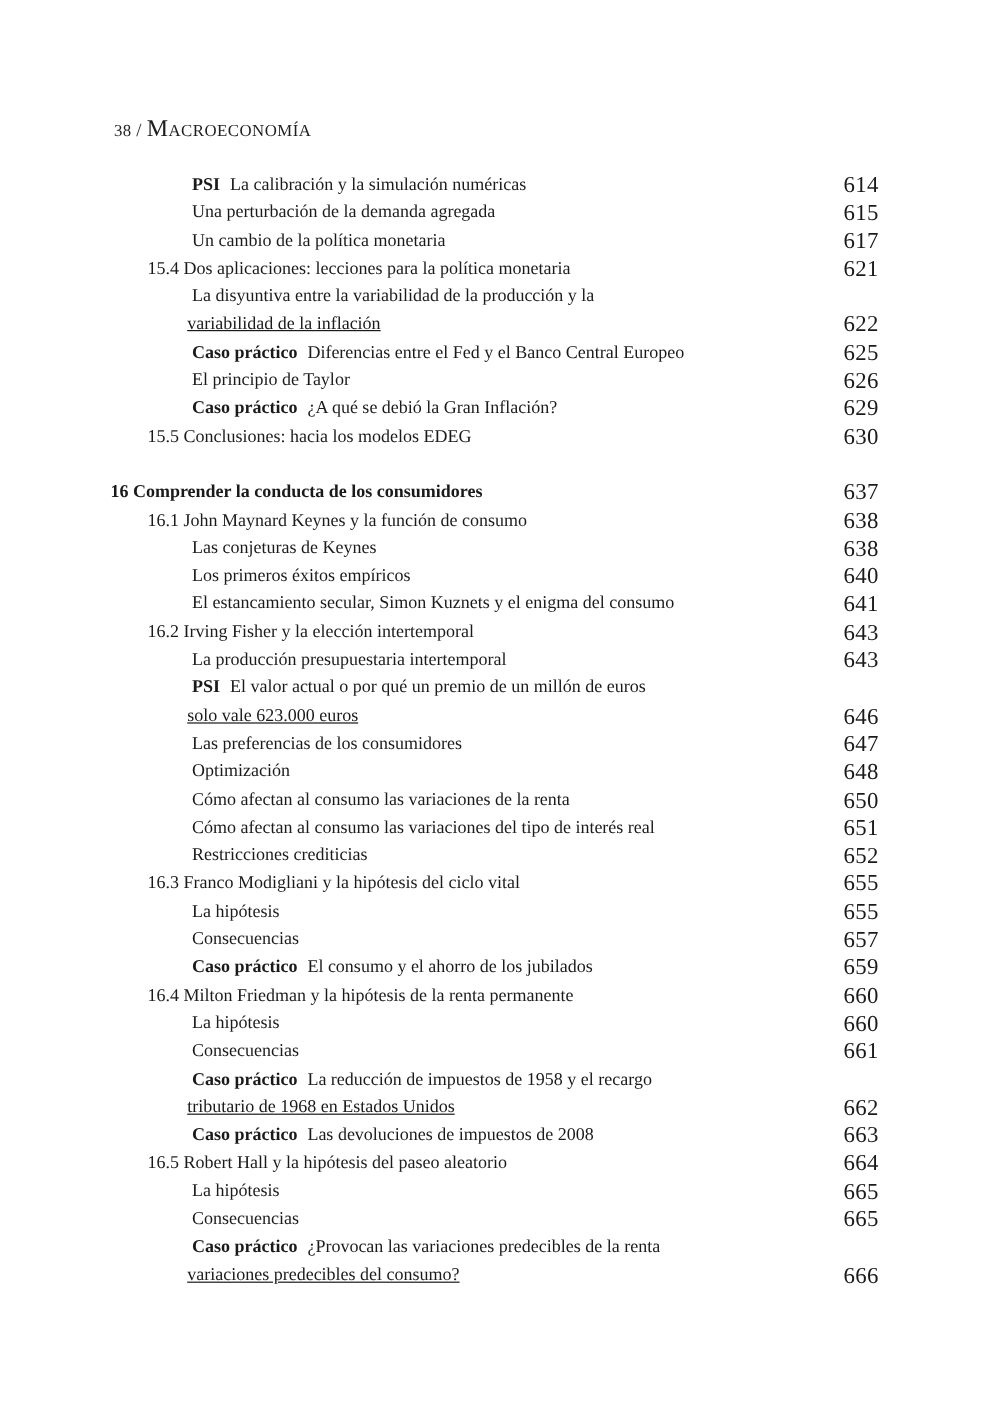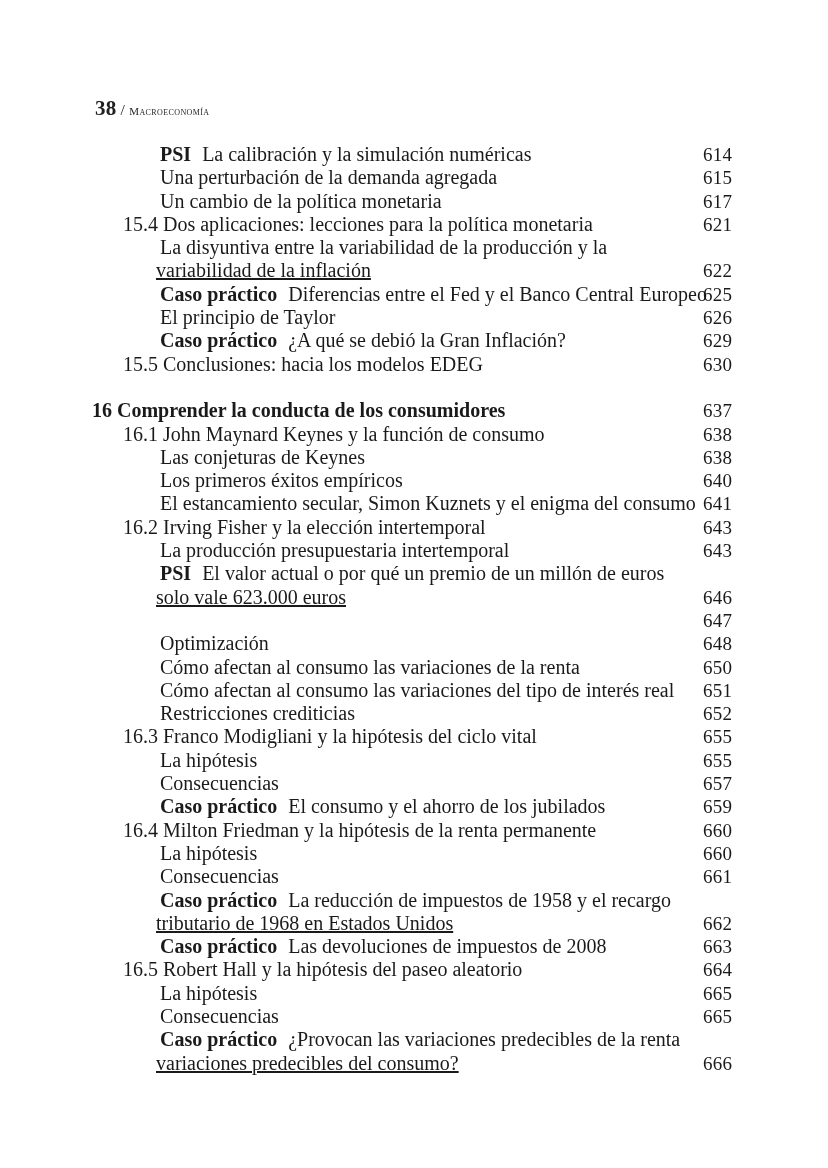--- a/index.html
+++ b/index.html
@@ -27,29 +27,28 @@
   .running-head {
     position: absolute;
     left: 95px;
     top: 96px;
     font-size: 15.5px;
     letter-spacing: 0.3px;
     color: #1f1f1f;
     white-space: nowrap;
   }
   .running-head .folio {
-    font-size: 21px;
-    font-weight: bold;
+    font-size: 14px;
   }
   .running-head .slash {
     margin: 0 4px;
   }
   .running-head .booktitle {
     font-variant: small-caps;
-    font-size: 11px;
+    font-size: 20px;
     letter-spacing: 0.4px;
   }
 
   
   .toc {
     position: absolute;
     left: 0;
     top: 143px;
     width: 828px;
   }
@@ -60,21 +59,21 @@
     line-height: 23.3px;
     white-space: nowrap;
   }
   .entry.gap-before {
     margin-top: 23.3px;
   }
 
   .label {
     position: absolute;
     top: 0;
-    font-size: 20px;
+    font-size: 15px;
     white-space: nowrap;
   }
 
   
   .lvl-chapter  .label { left: 92px;  font-weight: bold; }
   .lvl-section  .label { left: 123px; text-align: center; }
   .lvl-sub      .label { left: 160px; }
   .lvl-cont     .label { left: 156px; text-decoration: underline; }
 
   .lead {
@@ -170,20 +169,21 @@
         <div class="pageno">643</div>
       </div>
       <div class="entry lvl-sub">
         <div class="label"><span class="lead">PSI</span><span class="rest"> El valor actual o por qué un premio de un millón de euros</span></div>
       </div>
       <div class="entry lvl-cont">
         <div class="label">solo vale 623.000 euros</div>
         <div class="pageno">646</div>
       </div>
       <div class="entry lvl-sub">
+        <div class="label">Las preferencias de los consumidores</div>
         <div class="pageno">647</div>
       </div>
       <div class="entry lvl-sub">
         <div class="label">Optimización</div>
         <div class="pageno">648</div>
       </div>
       <div class="entry lvl-sub">
         <div class="label">Cómo afectan al consumo las variaciones de la renta</div>
         <div class="pageno">650</div>
       </div>

